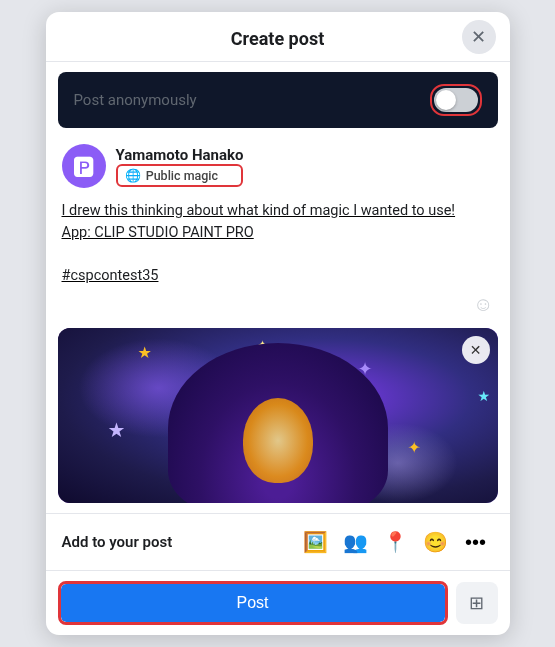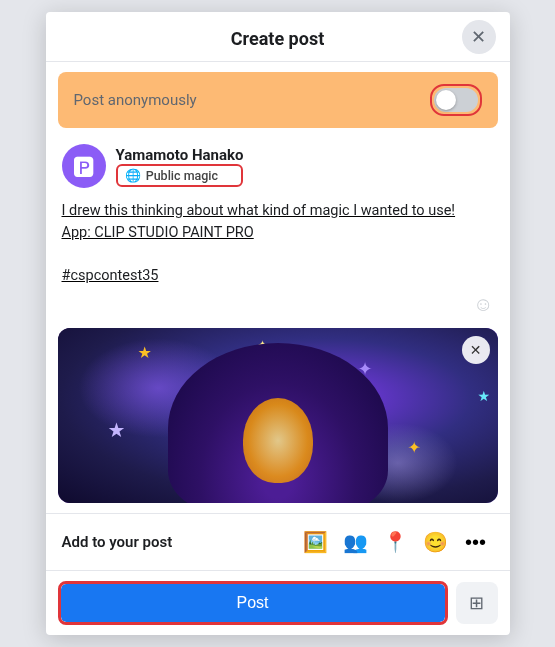--- a/index.html
+++ b/index.html
@@ -7,21 +7,21 @@
       font-family: -apple-system, BlinkMacSystemFont, 'Segoe UI', Roboto, sans-serif;
       background: #e4e6eb;
       display: flex;
       justify-content: center;
       align-items: center;
       min-height: 100vh;
     }
     .modal {
       width: 464px;
       background: #fff;
-      border-radius: 4px;
+      border-radius: 13px;
       box-shadow: 0 4px 24px rgba(0,0,0,0.18);
       overflow: hidden;
       position: relative;
     }
     .modal-header {
       display: flex;
       align-items: center;
       justify-content: center;
       padding: 16px 16px 12px;
       border-bottom: 1px solid #e4e6eb;
@@ -47,21 +47,21 @@
       align-items: center;
       justify-content: center;
       font-size: 18px;
       color: #606770;
     }
     .anonymous-row {
       display: flex;
       align-items: center;
       justify-content: space-between;
       padding: 12px 16px;
-      background: #fdba74;
+      background: #0f172a;
       margin: 10px 12px;
       border-radius: 8px;
     }
     .anonymous-label {
       font-size: 15px;
       color: #606770;
     }
     .toggle-wrapper {
       border: 2.5px solid #e0353a;
       border-radius: 14px;

